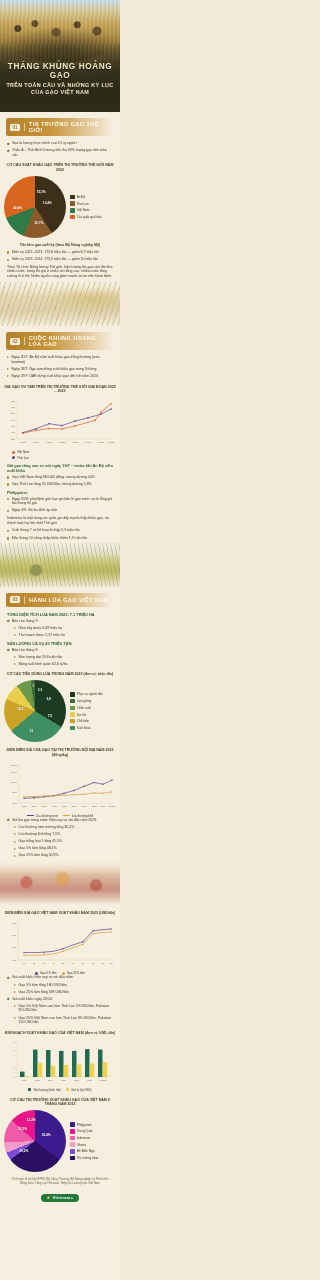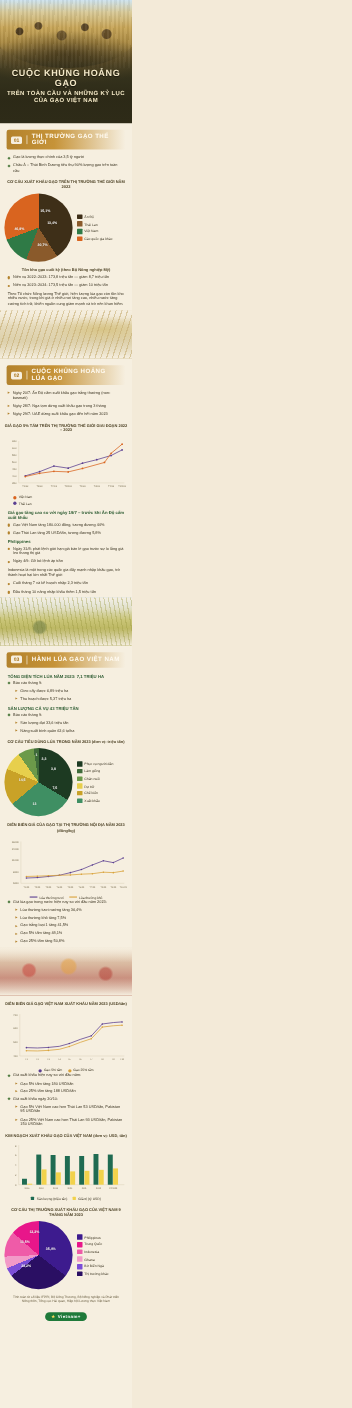--- a/index.html
+++ b/index.html
@@ -167,21 +167,21 @@
 </style>
 </head>
 <body>
 
 <div class="page">
 
   <div class="hero">
     <div class="hero-photo"></div>
     <div class="hero-fade"></div>
     <div class="hero-text">
-      <div class="hero-title">CUỘC KHỦNG HOẢNG GẠO</div>
+      <div class="hero-title">THÁNG KHỦNG HOẢNG GẠO</div>
       <div class="hero-sub">TRÊN TOÀN CẦU VÀ NHỮNG KỶ LỤC CỦA GẠO VIỆT NAM</div>
     </div>
   </div>
 
   <div class="sec">
     <span class="sec-num">01</span>
     <span class="sec-bar"></span>
     <span class="sec-title">THỊ TRƯỜNG GẠO THẾ GIỚI</span>
   </div>
 

